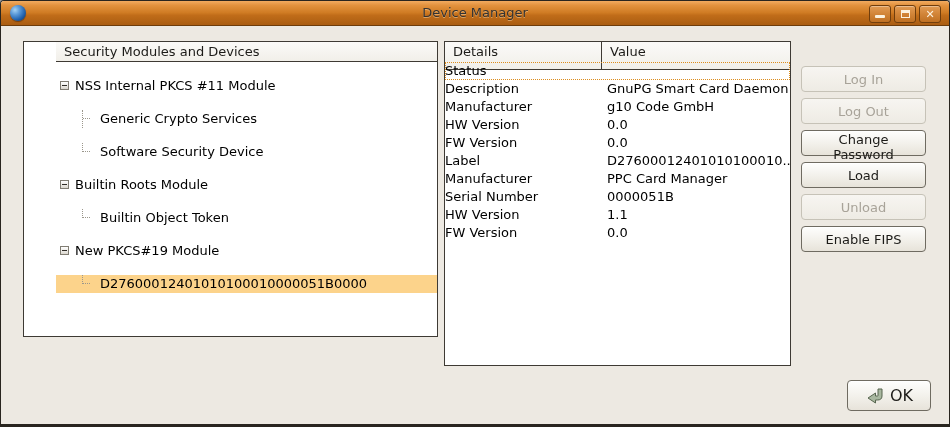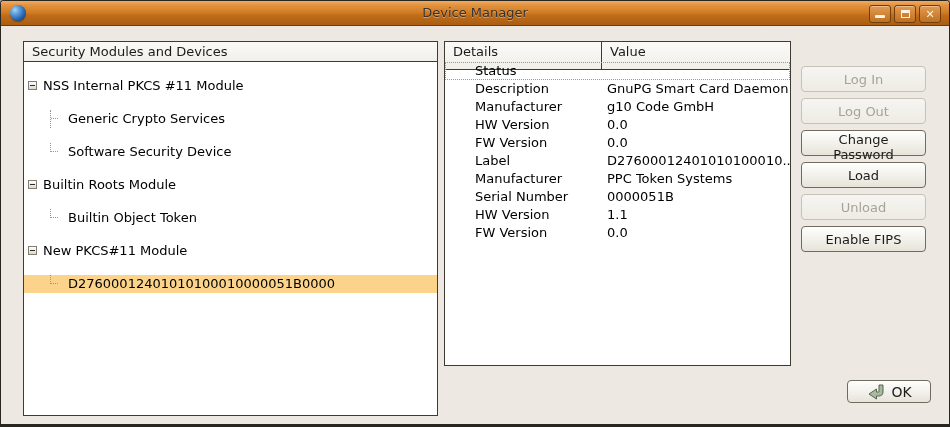--- a/index.html
+++ b/index.html
@@ -34,22 +34,22 @@
     background:linear-gradient(180deg,#e29c55 0%,#d28538 50%,#bf7022 100%);
     box-shadow:inset 0 1px 0 rgba(255,255,255,.35);
     display:flex;align-items:center;justify-content:center;cursor:pointer;
   }
   .glyph-min{width:10px;height:3px;background:#fcf2df;border-radius:1px;margin-top:5px;}
   .glyph-max{width:9px;height:8px;border:1px solid #fcf2df;border-top:3px solid #fcf2df;}
   .glyph-close{font-size:11px;font-weight:bold;color:#fcf2df;line-height:1;}
 
   
   .tree-panel{
-    position:absolute;left:22px;top:40px;width:415px;height:375px;
-    background:#ffffff;border:1px solid #3e3a34;
+    position:absolute;left:22px;top:40px;width:415px;height:296px;
+    background:#ffffff;border:1px solid #3e3a34;padding-left:32px;
   }
   .tree-header{
     height:20px;line-height:19px;padding-left:8px;font-size:13px;color:#1c1b18;
     background:linear-gradient(180deg,#fbfaf8,#f1efe9);
     border-bottom:1px solid #3e3a34;
   }
   .trow{position:relative;height:18px;line-height:18px;font-size:13px;color:#000;white-space:nowrap;cursor:default;margin-top:15px;}
   .trow .tlabel{position:absolute;top:0;}
   .lvl0 .tlabel{left:19px;}
   .lvl1 .tlabel{left:44px;}
@@ -70,43 +70,43 @@
   }
   .details-header{display:flex;height:20px;}
   .hcell{
     height:28px;line-height:19px;font-size:13px;color:#1c1b18;padding-left:8px;
     background:linear-gradient(180deg,#fbfaf8,#f1efe9);
     border-bottom:1px solid #3e3a34;border-right:1px solid #3e3a34;
   }
   .hcell.c1{width:157px;}
   .hcell.c2{flex:1;border-right:none;}
   .drow{display:flex;height:18px;line-height:18px;font-size:13px;color:#000;white-space:nowrap;}
-  .drow .fld{width:157px;padding-left:30px;overflow:hidden;}
+  .drow .fld{width:157px;padding-left:0;overflow:hidden;}
   .drow .val{flex:1;padding-left:5px;overflow:hidden;}
   .drow.focused{outline:1px dotted #dd8d1d;outline-offset:-1px;}
 
   
   .actions{position:absolute;left:800px;top:41px;width:125px;margin-top:24px;}
   .abtn{
     display:block;width:125px;height:26px;margin-bottom:6px;
     font-family:"DejaVu Sans","Liberation Sans",sans-serif;font-size:13px;
     border:1px solid #6f6b61;border-radius:4px;
     background:linear-gradient(180deg,#fefefd 0%,#f2f0ea 55%,#e7e3da 100%);
     box-shadow:inset 0 1px 0 #ffffff;color:#1c1b18;cursor:pointer;
   }
   .abtn[disabled]{
     border-color:#c6c2b7;color:#a8a399;
     background:linear-gradient(180deg,#f7f5f1,#eeebe4);box-shadow:none;cursor:default;
   }
 
   
   .ok-button{
-    position:absolute;left:846px;top:379px;width:84px;height:23px;
+    position:absolute;left:846px;top:379px;width:84px;height:31px;
     display:flex;align-items:center;justify-content:center;gap:5px;
-    font-family:"DejaVu Sans","Liberation Sans",sans-serif;font-size:14px;color:#1c1b18;
+    font-family:"DejaVu Sans","Liberation Sans",sans-serif;font-size:16px;color:#1c1b18;
     border:1px solid #6f6b61;border-radius:4px;
     background:linear-gradient(180deg,#fefefd 0%,#f2f0ea 55%,#e7e3da 100%);
     box-shadow:inset 0 1px 0 #ffffff;cursor:pointer;
   }
   .ok-button svg{display:block;}
 </style>
 </head>
 <body>
 
 <div class="window">
@@ -152,21 +152,21 @@
         <span class="tlabel">Builtin Roots Module</span>
       </div>
       <div class="trow lvl1 last">
         <span class="connector"></span>
         <span class="tlabel">Builtin Object Token</span>
       </div>
       <div class="trow lvl0">
         <span class="expander">
             <span class="minus"></span>
           </span>
-        <span class="tlabel">New PKCS#11 Module</span>
+        <span class="tlabel">New PKCS#19 Module</span>
       </div>
       <div class="trow lvl1 last selected">
         <span class="connector"></span>
         <span class="tlabel">D27600012401010100010000051B0000</span>
       </div>
 
     </div>
   </div>
 
   <div class="details-panel">
@@ -192,21 +192,21 @@
     <div class="drow">
       <span class="fld">FW Version</span>
       <span class="val">0.0</span>
     </div>
     <div class="drow">
       <span class="fld">Label</span>
       <span class="val">D27600012401010100010...</span>
     </div>
     <div class="drow">
       <span class="fld">Manufacturer</span>
-      <span class="val">PPC Token Systems</span>
+      <span class="val">PPC Card Manager</span>
     </div>
     <div class="drow">
       <span class="fld">Serial Number</span>
       <span class="val">0000051B</span>
     </div>
     <div class="drow">
       <span class="fld">HW Version</span>
       <span class="val">1.1</span>
     </div>
     <div class="drow">

